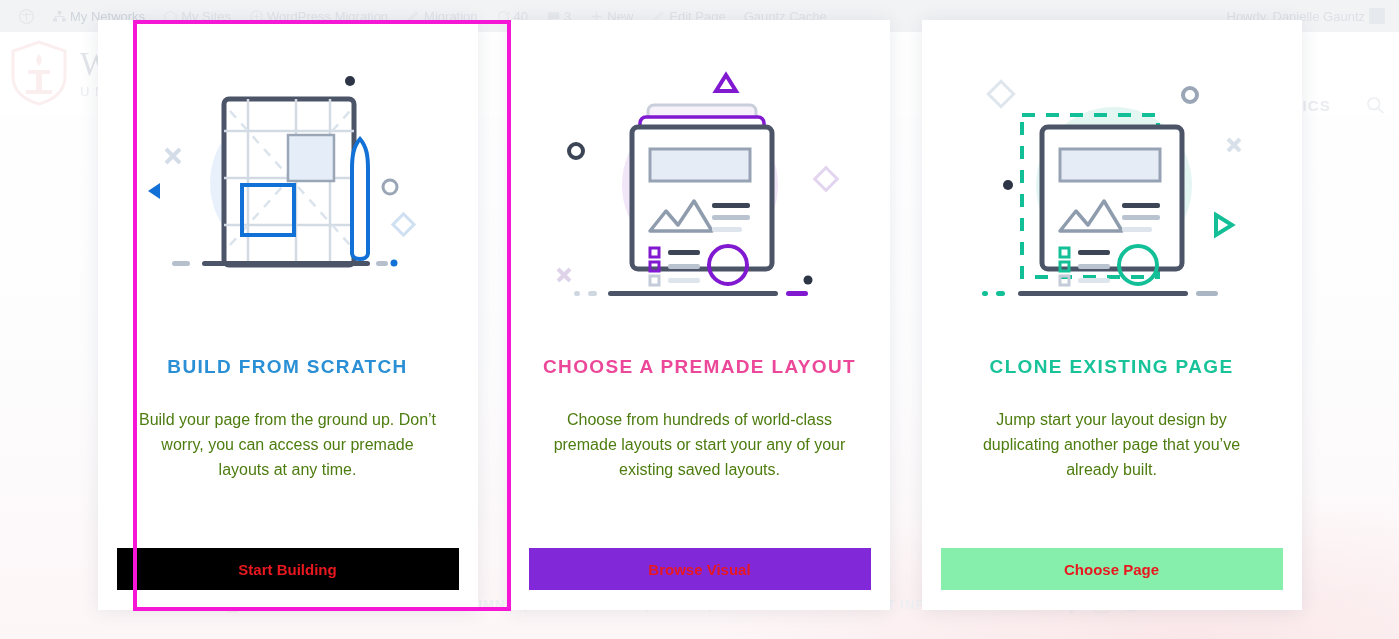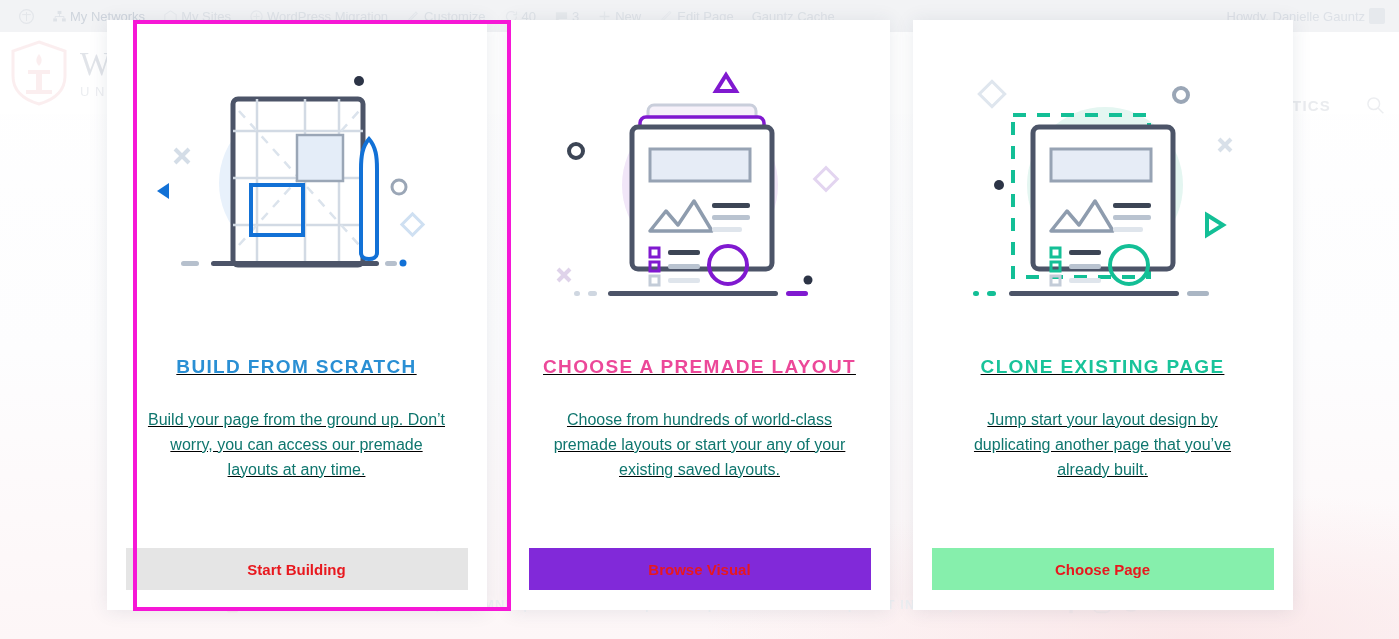--- a/index.html
+++ b/index.html
@@ -89,24 +89,23 @@
   .pinkwash {
     position: absolute; right: 0; bottom: 0; width: 700px; height: 150px;
     background: radial-gradient(ellipse at 70% 100%, rgba(249,226,228,.75), rgba(255,255,255,0) 70%);
     z-index: 0;
   }
 
   
   .overlay {
     position: absolute; inset: 0; z-index: 5;
     display: flex; align-items: flex-start; justify-content: center;
-    gap: 23px;
+    gap: 32px;
     padding-top: 20px;
     pointer-events: none;
-    text-decoration: underline;
   }
   .card {
     pointer-events: auto;
     width: 380px; height: 590px;
     background: #ffffff;
     box-shadow: 0 1px 18px rgba(40,60,90,.10);
     display: flex; flex-direction: column;
     position: relative;
   }
 
@@ -116,21 +115,21 @@
   .illo { width: 300px; height: 240px; display: block; }
 
   .card-title {
     text-align: center;
     font-size: 19px; font-weight: bold; letter-spacing: 1.35px;
     margin-top: 6px;
   }
   .card-desc {
     text-align: center;
     font-size: 16px; line-height: 1.55;
-    color: #0f766e;
+    color: #4d7c0f;
     padding: 0 38px;
     margin-top: 30px;
   }
   .card-btn {
     position: absolute; left: 19px; right: 19px; bottom: 20px;
     height: 42px;
     border: none;
     display: flex; align-items: center; justify-content: center;
     font-size: 15px; font-weight: bold;
     color: #e8181e;
@@ -197,21 +196,21 @@
         </span>
         <span>WordPress Migration</span>
       </div>
 
       <div class="ab-item">
         <span class="ab-ico">
           <svg viewBox="0 0 24 24">
               <path d="M4 19l3-1 11-11-2-2L5 16z" fill="none" stroke="#dfe3e8" stroke-width="1.7"></path>
             </svg>
         </span>
-        <span>Customize</span>
+        <span>Migration</span>
       </div>
 
       <div class="ab-item">
         <span class="ab-ico">
           <svg viewBox="0 0 24 24">
               <path d="M20 12a8 8 0 1 1-3-6.2" fill="none" stroke="#dfe3e8" stroke-width="2"></path>
               <path d="M20 4v5h-5" fill="none" stroke="#dfe3e8" stroke-width="2"></path>
             </svg>
         </span>
         <span>40</span>
@@ -360,21 +359,21 @@
           <circle cx="256" cy="198" r="3.5" fill="#1271d6"></circle>
           <path d="M28 84l14 14M42 84l-14 14" stroke="#d4dde7" stroke-width="4"></path>
           <path d="M10 126l12-8v16z" fill="#1271d6"></path>
           <circle cx="252" cy="122" r="7" fill="none" stroke="#9aa6b6" stroke-width="3"></circle>
           <rect x="258" y="152" width="15" height="15" transform="rotate(45 265.5 159.5)" fill="none" stroke="#cfe0f2" stroke-width="3"></rect>
           <circle cx="212" cy="16" r="5" fill="#2c3446"></circle>
         </svg>
       </div>
       <div class="card-title" style="color:#2a8fd4">BUILD FROM SCRATCH</div>
       <div class="card-desc">Build your page from the ground up. Don’t worry, you can access our premade layouts at any time.</div>
-      <button class="card-btn" style="background:#e5e5e5">Start Building</button>
+      <button class="card-btn" style="background:#000000">Start Building</button>
     </div>
 
     <div class="card">
       <div class="illo-wrap">
         <svg class="illo" viewBox="0 0 300 240">
           <circle cx="150" cy="120" r="78" fill="#f1e6f8"></circle>
           <rect x="98" y="40" width="108" height="26" rx="6" fill="#f6f1fa" stroke="#c9cedb" stroke-width="3"></rect>
           <rect x="90" y="52" width="124" height="26" rx="6" fill="#ffffff" stroke="#8019d0" stroke-width="3.5"></rect>
           <rect x="82" y="62" width="140" height="142" rx="6" fill="#ffffff" stroke="#4c5468" stroke-width="5"></rect>
           <rect x="100" y="84" width="100" height="32" fill="#e6ecf6" stroke="#97a3b4" stroke-width="3"></rect>

